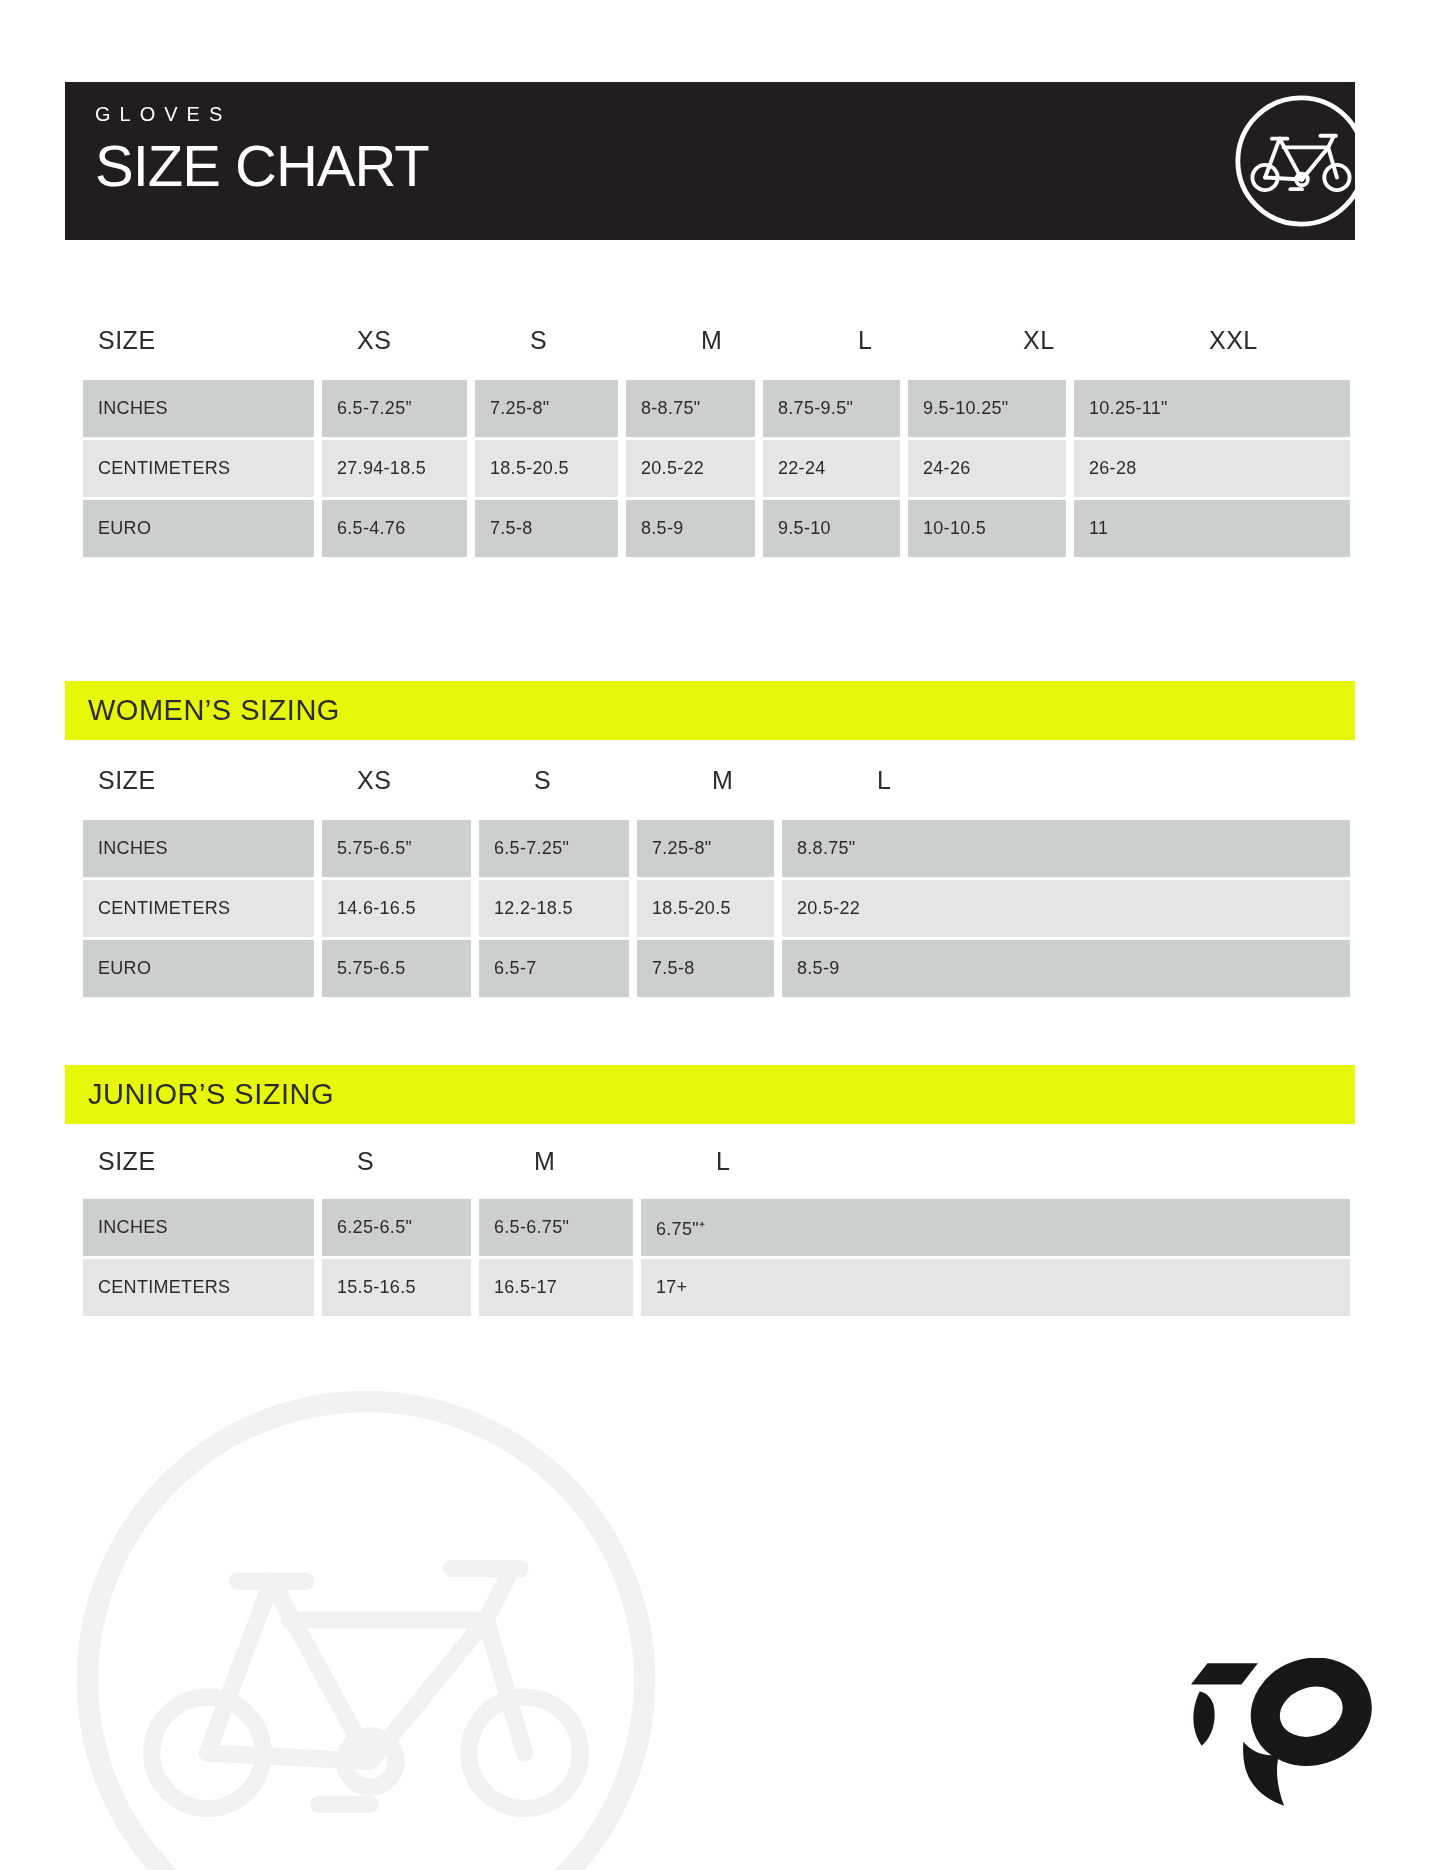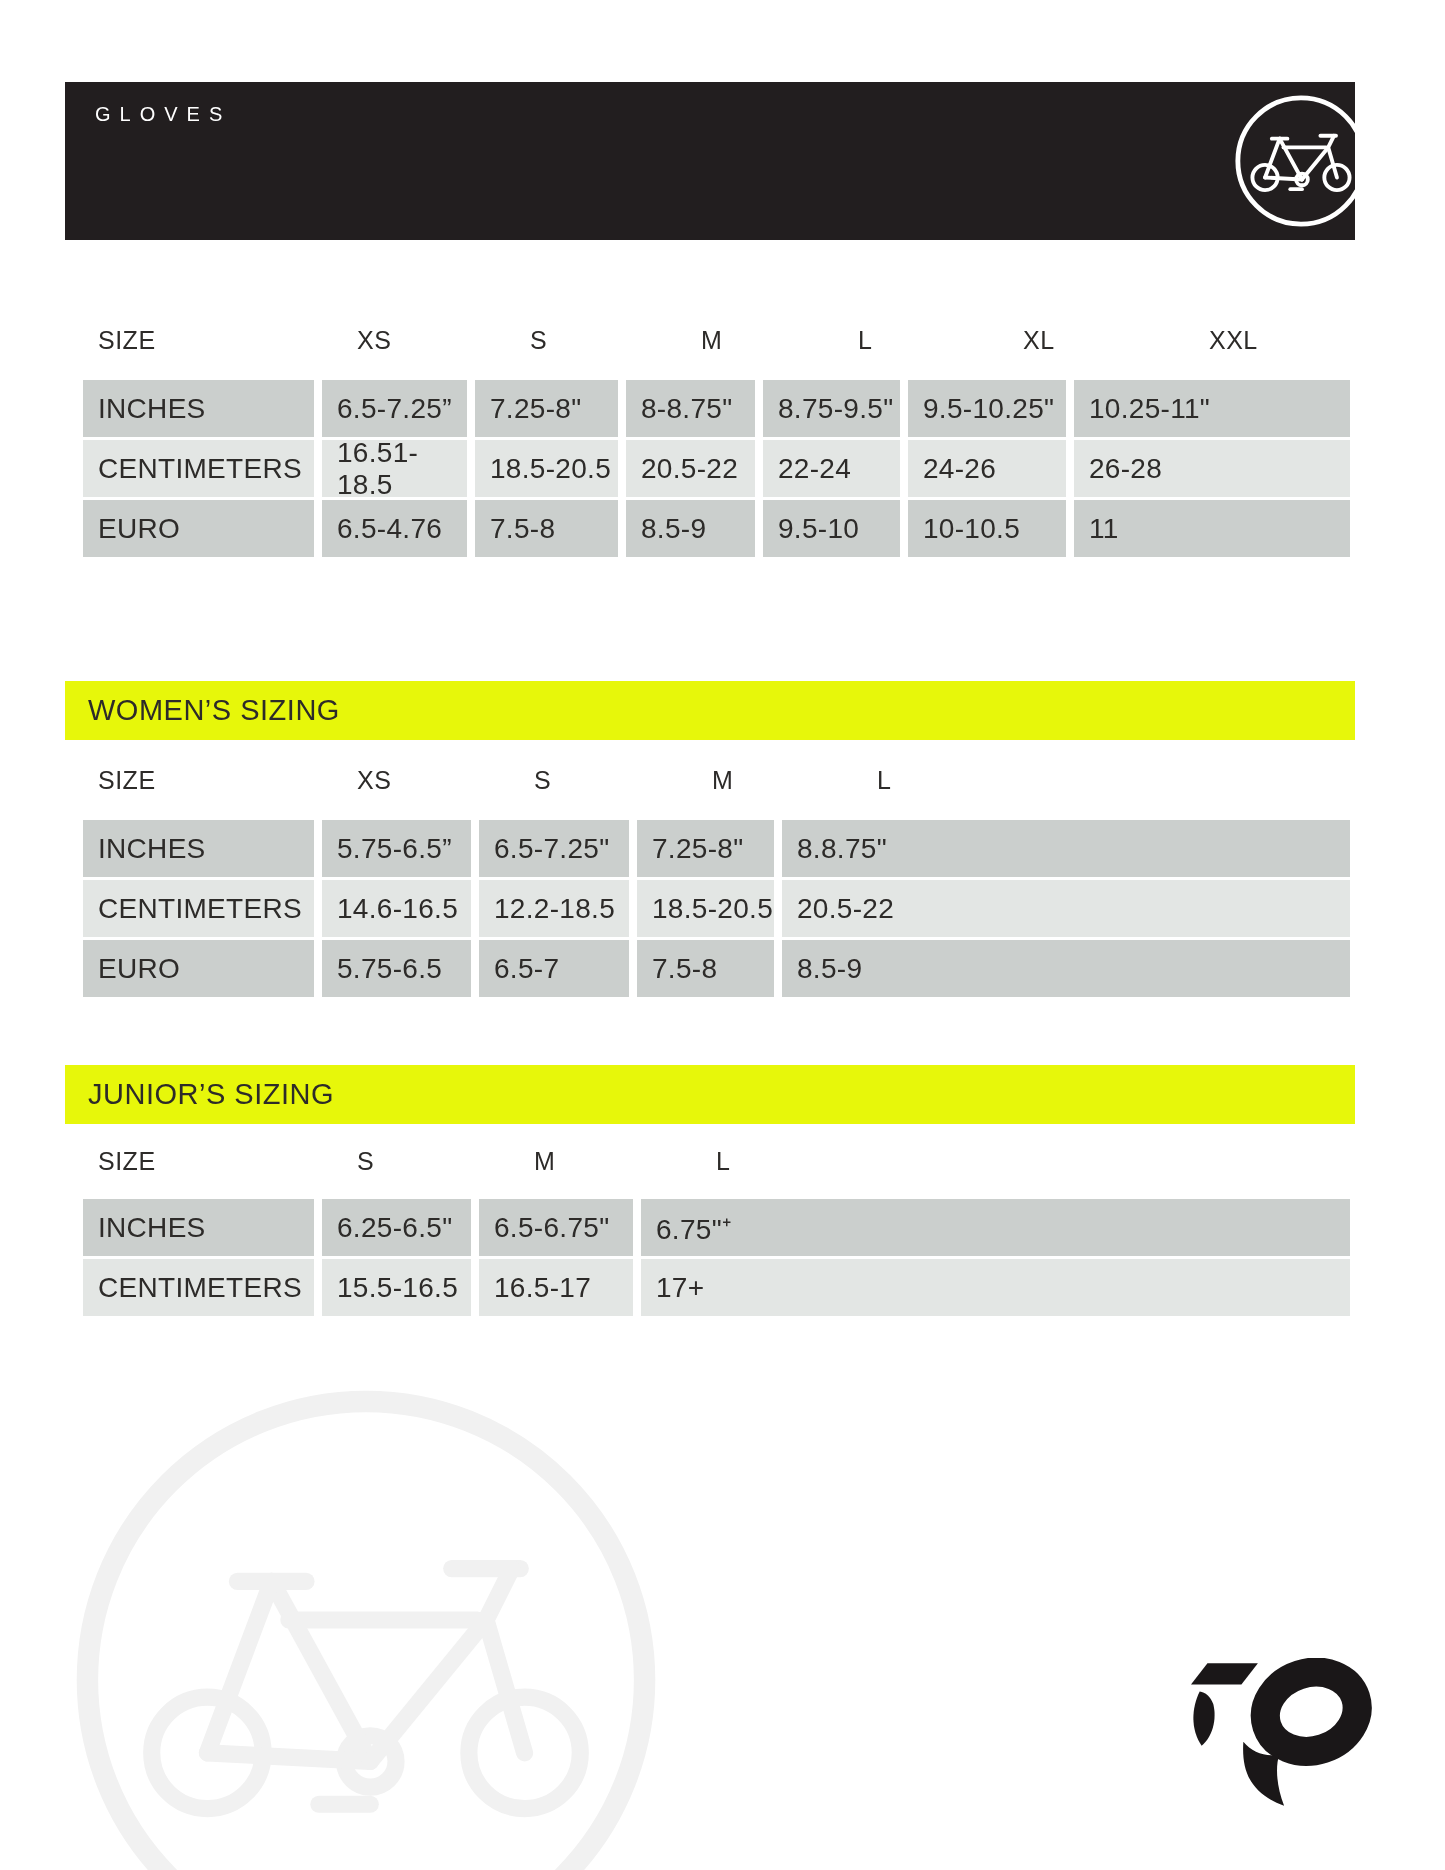--- a/index.html
+++ b/index.html
@@ -52,21 +52,21 @@
   .cols-men    { grid-template-columns:231px 145px 143px 129px 137px 158px 1fr; }
   .cols-women  { grid-template-columns:231px 149px 150px 137px 1fr; }
   .cols-junior { grid-template-columns:231px 149px 154px 1fr; }
   .size-row { height:80px;gap:28px; }
   .size-row.short { height:75px; }
   .size-row .cell { font-size:25px; letter-spacing:0.5px; padding-left:15px; }
   .data-row { height:57px; margin-bottom:3px; }
   .data-row .cell {
     height:57px; display:flex; align-items:center;
     padding-left:15px;
-    font-size:28px; letter-spacing:0.3px;
+    font-size:18px; letter-spacing:0.3px;
   }
   .row-dark  .cell { background:#cbcfcd; }
   .row-light .cell { background:#e3e6e4; }
   
   .watermark {
     position:absolute; left:66px; top:1380px;
     width:600px; height:600px;
     color:#f1f1f1;
   }
   .brand-logo {
@@ -97,20 +97,21 @@
       </g>
     </g>
   </defs>
 </svg>
 
 <div class="page">
 
   <div class="header-bar">
     <div class="header-text">
       <div class="header-category">GLOVES</div>
+      <div class="header-title">SIZE CHART</div>
     </div>
     <svg class="header-badge" viewBox="0 0 140 140">
       <use href="#bike-badge"></use>
     </svg>
   </div>
 
   <div class="sizing-section section-mens">
     <div class="table">
       <div class="grid-row size-row cols-men">
         <div class="cell">SIZE</div>
@@ -125,21 +126,21 @@
         <div class="cell">INCHES</div>
         <div class="cell">6.5-7.25”</div>
         <div class="cell">7.25-8"</div>
         <div class="cell">8-8.75"</div>
         <div class="cell">8.75-9.5"</div>
         <div class="cell">9.5-10.25"</div>
         <div class="cell">10.25-11"</div>
       </div>
       <div class="grid-row data-row row-light cols-men">
         <div class="cell">CENTIMETERS</div>
-        <div class="cell">16.51-18.5</div>
+        <div class="cell">27.94-18.5</div>
         <div class="cell">18.5-20.5</div>
         <div class="cell">20.5-22</div>
         <div class="cell">22-24</div>
         <div class="cell">24-26</div>
         <div class="cell">26-28</div>
       </div>
       <div class="grid-row data-row row-dark cols-men">
         <div class="cell">EURO</div>
         <div class="cell">6.5-4.76</div>
         <div class="cell">7.5-8</div>

